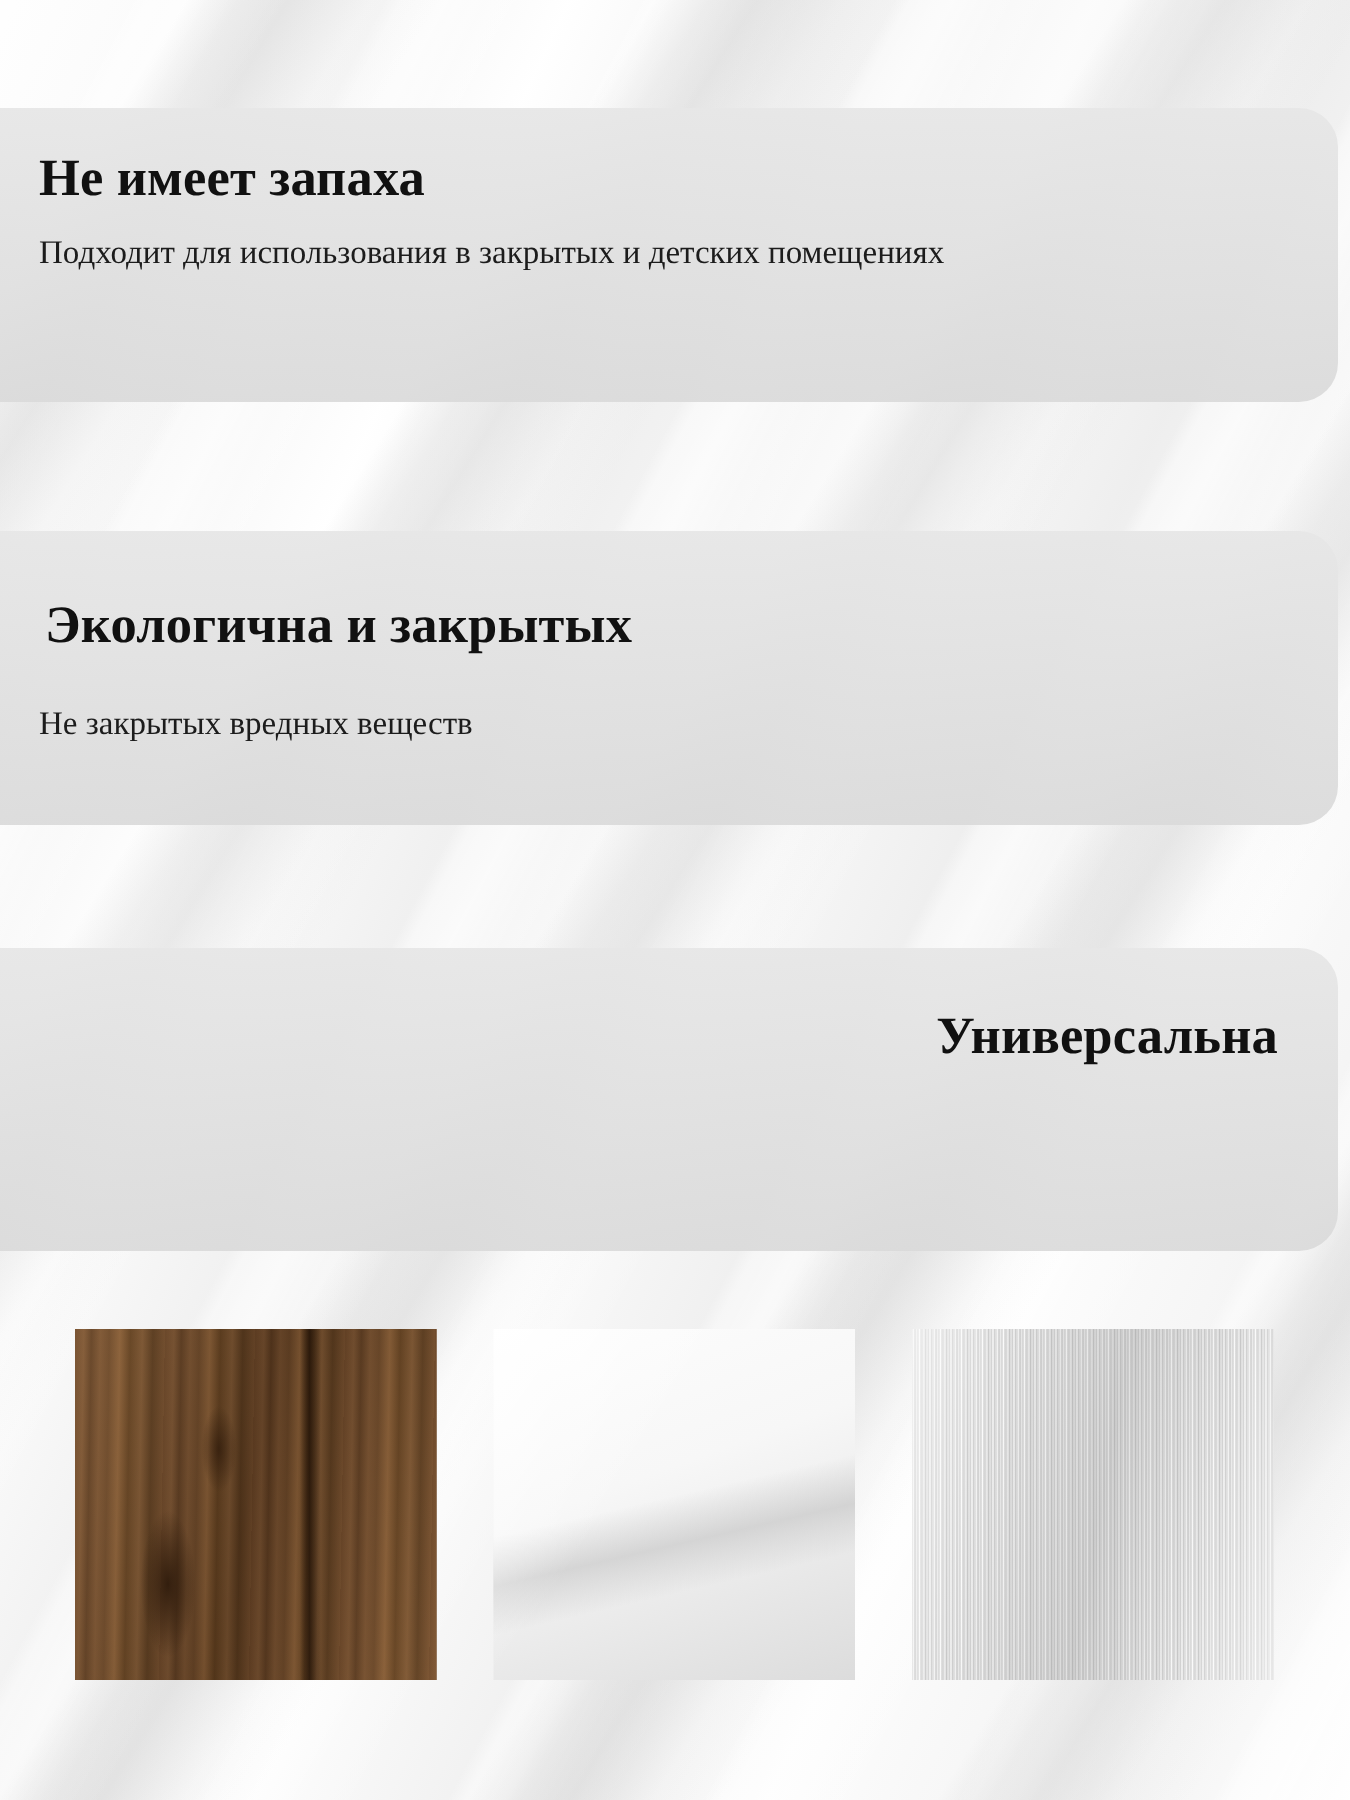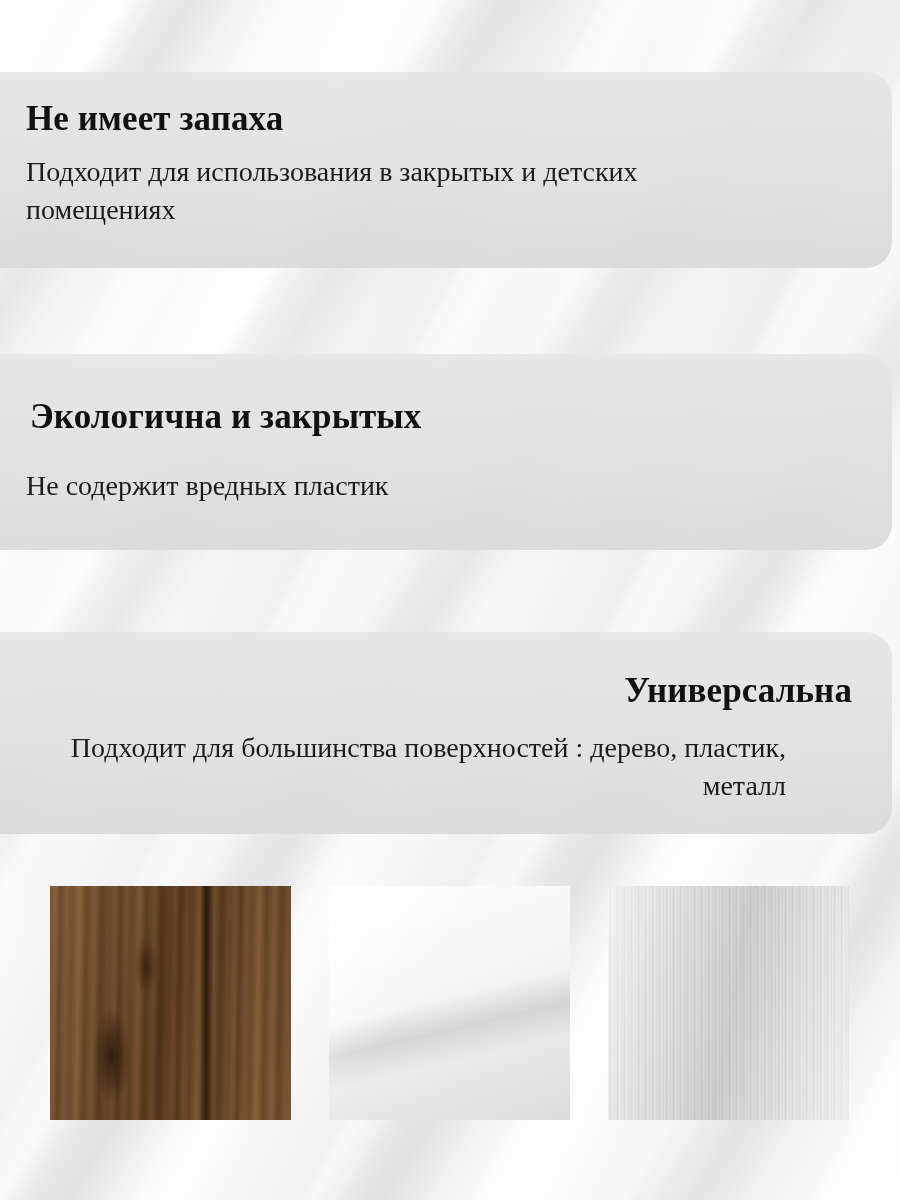--- a/index.html
+++ b/index.html
@@ -91,21 +91,21 @@
     color: #111111;
     letter-spacing: .1px;
   }
 
   .card-1 h2 { margin-top: 2px; margin-bottom: 14px; }
   .card-2 h2 { margin-top: 18px; margin-left: 4px; margin-bottom: 30px; }
   .card-3 h2 { margin-top: 14px; margin-bottom: 18px; }
 
   .card p {
     font-family: "Liberation Serif", serif;
-    font-size: 28px;
+    font-size: 22px;
     line-height: 1.38;
     color: #1c1c1c;
     max-width: 760px;
   }
 
   
   .swatches {
     position: absolute;
     top: 886px;
     left: 50px;
@@ -193,26 +193,25 @@
 
 <div class="content">
 
   <section class="card card-1">
     <h2>Не имеет запаха</h2>
     <p>Подходит для использования в закрытых и детских помещениях</p>
   </section>
 
   <section class="card card-2">
     <h2>Экологична и закрытых</h2>
-    <p>Не содержит вредных пластик</p>
+    <p>Не закрытых вредных веществ</p>
   </section>
 
   <section class="card card-3">
     <h2>Универсальна</h2>
-    <p>Подходит для большинства поверхностей : дерево, пластик, металл</p>
   </section>
 
   <div class="swatches">
     <div class="swatch swatch-wood"></div>
     <div class="swatch swatch-plastic"></div>
     <div class="swatch swatch-metal"></div>
   </div>
 
 </div>
 

